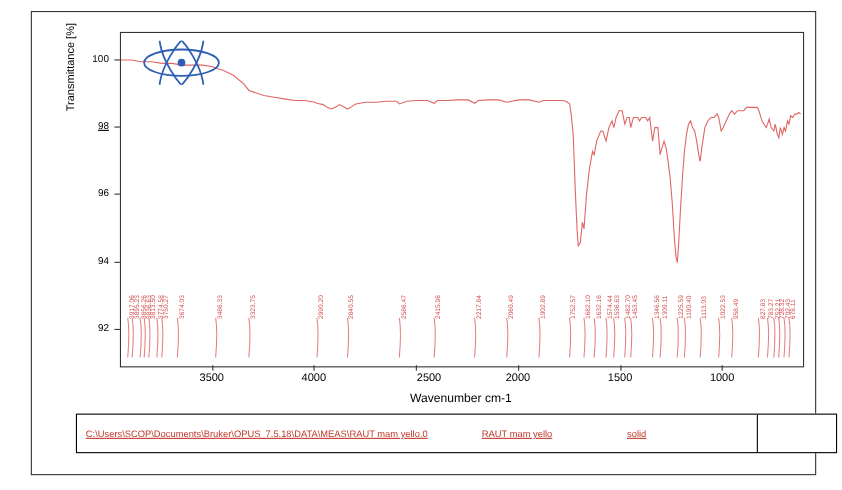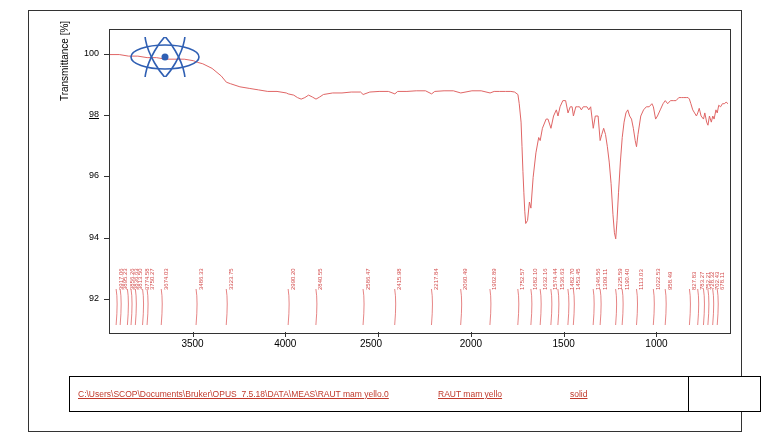--- a/index.html
+++ b/index.html
@@ -97,21 +97,21 @@
         <div class="ytick" style="left: 44px; top: 98px; text-decoration: underline;">98</div>
         <div class="ytickmark" style="left: 75px; top: 104px;"></div>
         <div class="ytick" style="left: 44px; top: 36.5714px;">100</div>
         <div class="ytickmark" style="left: 75px; top: 42.5714px;"></div>
       </div>
     <div id="xticks">
         <div class="xtick" style="left: 133.514px; top: 327px;">3500</div>
         <div class="xtickmark" style="left: 163.514px; top: 321px;"></div>
         <div class="xtick" style="left: 226.306px; top: 327px;">4000</div>
         <div class="xtickmark" style="left: 256.306px; top: 321px;"></div>
-        <div class="xtick" style="left: 312px; top: 327px;">2500</div>
+        <div class="xtick" style="left: 331px; top: 327px;">2500</div>
         <div class="xtickmark" style="left: 349.099px; top: 321px;"></div>
         <div class="xtick" style="left: 411.892px; top: 327px;">2000</div>
         <div class="xtickmark" style="left: 441.892px; top: 321px;"></div>
         <div class="xtick" style="left: 504.685px; top: 327px;">1500</div>
         <div class="xtickmark" style="left: 534.685px; top: 321px;"></div>
         <div class="xtick" style="left: 597.477px; top: 327px;">1000</div>
         <div class="xtickmark" style="left: 627.477px; top: 321px;"></div>
       </div>
     <div id="peaklabels">
         <div class="peaklab" style="left: 88.6132px; top: 279px;">3917.06</div>
@@ -146,20 +146,21 @@
         <div class="peaklab" style="left: 625.796px; top: 279px;">1022.53</div>
         <div class="peaklab" style="left: 637.681px; top: 279px;">958.49</div>
         <div class="peaklab" style="left: 661.93px; top: 279px;">827.83</div>
         <div class="peaklab" style="left: 670.199px; top: 279px;">783.27</div>
         <div class="peaklab" style="left: 675.964px; top: 279px;">752.21</div>
         <div class="peaklab" style="left: 680.397px; top: 279px;">728.32</div>
         <div class="peaklab" style="left: 685.202px; top: 279px;">702.43</div>
         <div class="peaklab" style="left: 689.716px; top: 279px;">678.11</div>
       </div>
 
+    <div class="xlabel">Wavenumber cm-1</div>
 
     <div class="logo">
       <svg width="110" height="40" viewBox="0 0 110 40">
         <ellipse cx="48" cy="20" rx="34" ry="12" fill="none" stroke="#2f5fb3" stroke-width="1.6"></ellipse>
         <ellipse cx="48" cy="20" rx="34" ry="12" fill="none" stroke="#2f5fb3" stroke-width="1.6" transform="rotate(60 48 20)"></ellipse>
         <ellipse cx="48" cy="20" rx="34" ry="12" fill="none" stroke="#2f5fb3" stroke-width="1.6" transform="rotate(-60 48 20)"></ellipse>
         <circle cx="48" cy="20" r="3.5" fill="#2f5fb3"></circle>
       </svg>
     </div>
 

